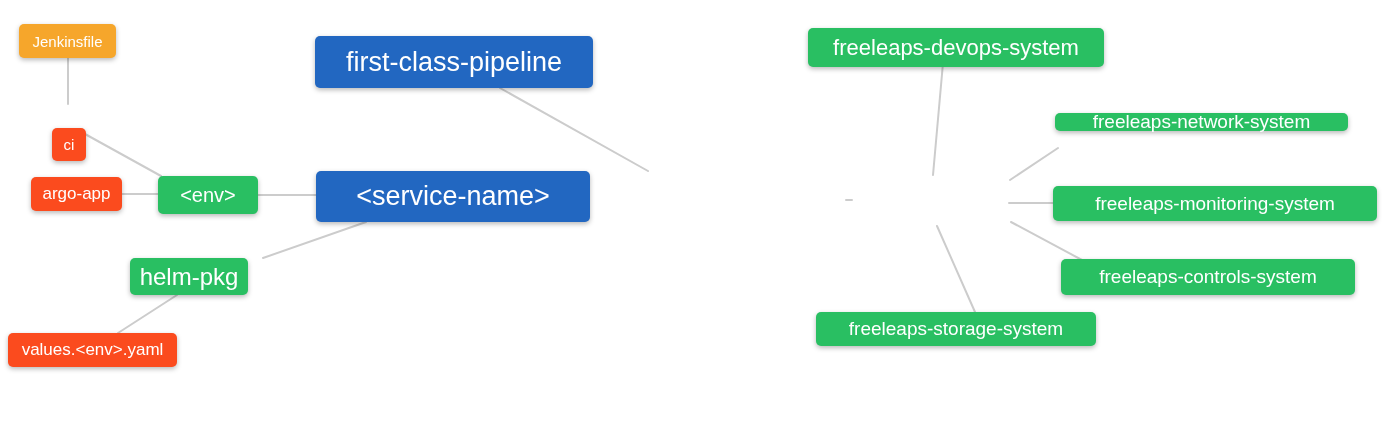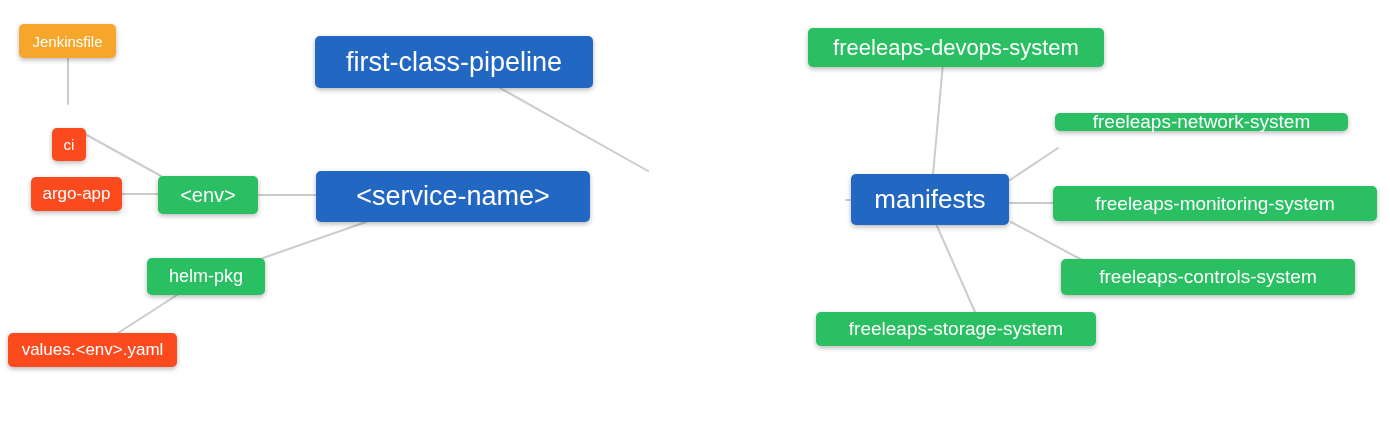--- a/index.html
+++ b/index.html
@@ -75,40 +75,37 @@
   </div>
 
   <div class="node red" style="left:31px; top:177px; width:91px; height:34px; font-size:17px;">
     <span>argo-app</span>
   </div>
 
   <div class="node green" style="left:158px; top:176px; width:100px; height:38px; font-size:20px;">
     <span>&lt;env&gt;</span>
   </div>
 
-  <div class="node green" style="left:147px; top:258px; width:118px; height:37px; font-size:18px;">
+  <div class="node green" style="left:130px; top:258px; width:118px; height:37px; font-size:24px;">
     <span>helm-pkg</span>
   </div>
 
   <div class="node red" style="left:8px; top:333px; width:169px; height:34px; font-size:17px;">
     <span>values.&lt;env&gt;.yaml</span>
   </div>
 
   <div class="node blue" style="left:315px; top:36px; width:278px; height:52px; font-size:27px;">
     <span>first-class-pipeline</span>
   </div>
 
   <div class="node blue" style="left:316px; top:171px; width:274px; height:51px; font-size:27px;">
     <span>&lt;service-name&gt;</span>
   </div>
 
 
-  <div class="node blue" style="left:851px; top:174px; width:158px; height:51px; font-size:26px;">
-    <span>manifests</span>
-  </div>
 
   <div class="node green" style="left:796px; top:28px; width:296px; height:39px; font-size:22px;margin-left:12px;">
     <span>freeleaps-devops-system</span>
   </div>
 
   <div class="node green" style="left:1055px; top:113px; width:293px; height:18px; font-size:19px;">
     <span>freeleaps-network-system</span>
   </div>
 
   <div class="node green" style="left:1061px; top:259px; width:294px; height:36px; font-size:19px;">

